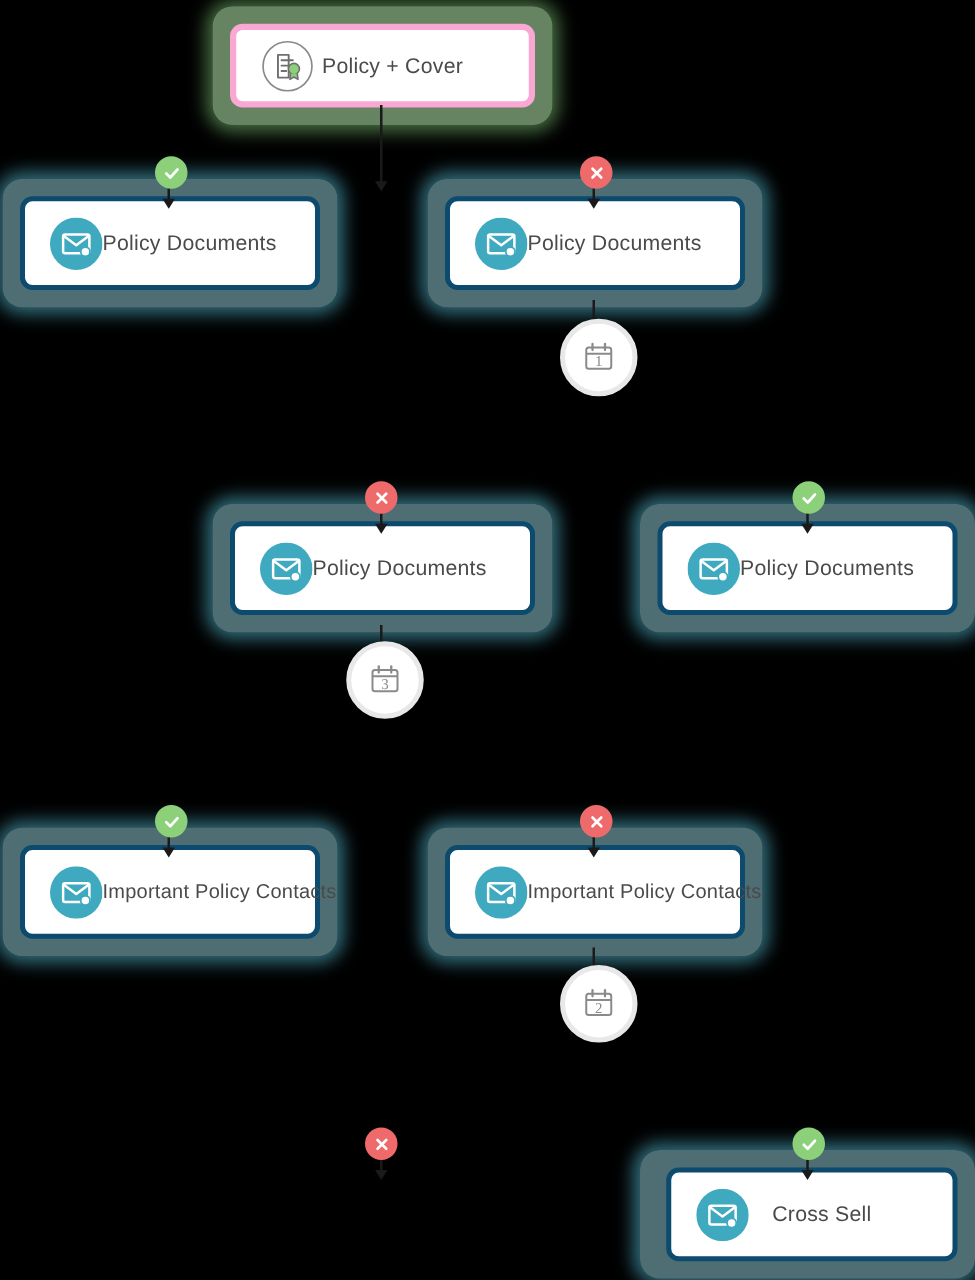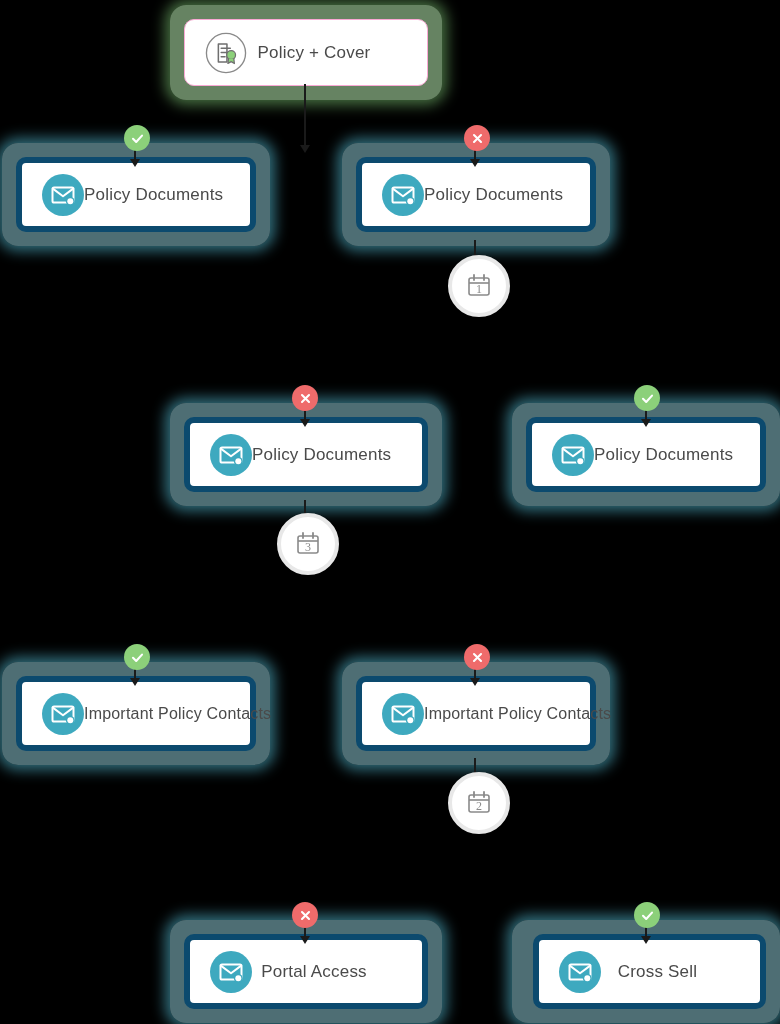--- a/index.html
+++ b/index.html
@@ -40,22 +40,22 @@
   .node-inner {
     box-sizing: border-box;
     width: 100%;
     height: 100%;
     background: #ffffff;
     border-radius: 10px;
     display: flex;
     align-items: center;
     position: relative;
   }
-  .node.teal .node-inner { border: 6px solid #0c4a6e; }
-  .node.green .node-inner { border: 1px solid #f9a8d4; }
+  .node.teal .node-inner { border: 4px solid #0c4a6e; }
+  .node.green .node-inner { border: 5px solid #f9a8d4; }
 
   .node-icon {
     flex: 0 0 auto;
     margin-left: 20px;
     width: 42px;
     height: 42px;
     display: flex;
     align-items: center;
     justify-content: center;
   }
@@ -278,34 +278,20 @@
   </svg>
         </div>
         <div class="node-label small">Important Policy Contacts</div>
       </div>
     </div>
     <div class="status-badge bad" style="left: 464px; top: 644px;">
       <svg width="15" height="15" viewBox="0 0 15 15">
     <path d="M4 4 L11 11 M11 4 L4 11" fill="none" stroke="#ffffff" stroke-width="2.1" stroke-linecap="round"></path>
   </svg>
     </div>
-    <div class="node teal" style="left: 170px; top: 920px; width: 272px; height: 103px;">
-      <div class="node-inner">
-        <div class="node-icon">
-          <svg width="42" height="42" viewBox="0 0 42 42">
-    <circle cx="21" cy="21" r="21" fill="#3ea9bf"></circle>
-    <rect x="10.5" y="13.5" width="21" height="15" rx="1.6" fill="none" stroke="#ffffff" stroke-width="2"></rect>
-    <path d="M10.8 14.6 L21 22.2 L31.2 14.6" fill="none" stroke="#ffffff" stroke-width="2" stroke-linecap="round" stroke-linejoin="round"></path>
-    <circle cx="28.3" cy="27.3" r="4.4" fill="#3ea9bf"></circle>
-    <circle cx="28.3" cy="27.3" r="3.0" fill="#ffffff"></circle>
-  </svg>
-        </div>
-        <div class="node-label">Portal Access</div>
-      </div>
-    </div>
     <div class="status-badge bad" style="left: 292px; top: 902px;">
       <svg width="15" height="15" viewBox="0 0 15 15">
     <path d="M4 4 L11 11 M11 4 L4 11" fill="none" stroke="#ffffff" stroke-width="2.1" stroke-linecap="round"></path>
   </svg>
     </div>
     <div class="node teal" style="left: 512px; top: 920px; width: 268px; height: 103px; padding-left: 21px;">
       <div class="node-inner">
         <div class="node-icon">
           <svg width="42" height="42" viewBox="0 0 42 42">
     <circle cx="21" cy="21" r="21" fill="#3ea9bf"></circle>

